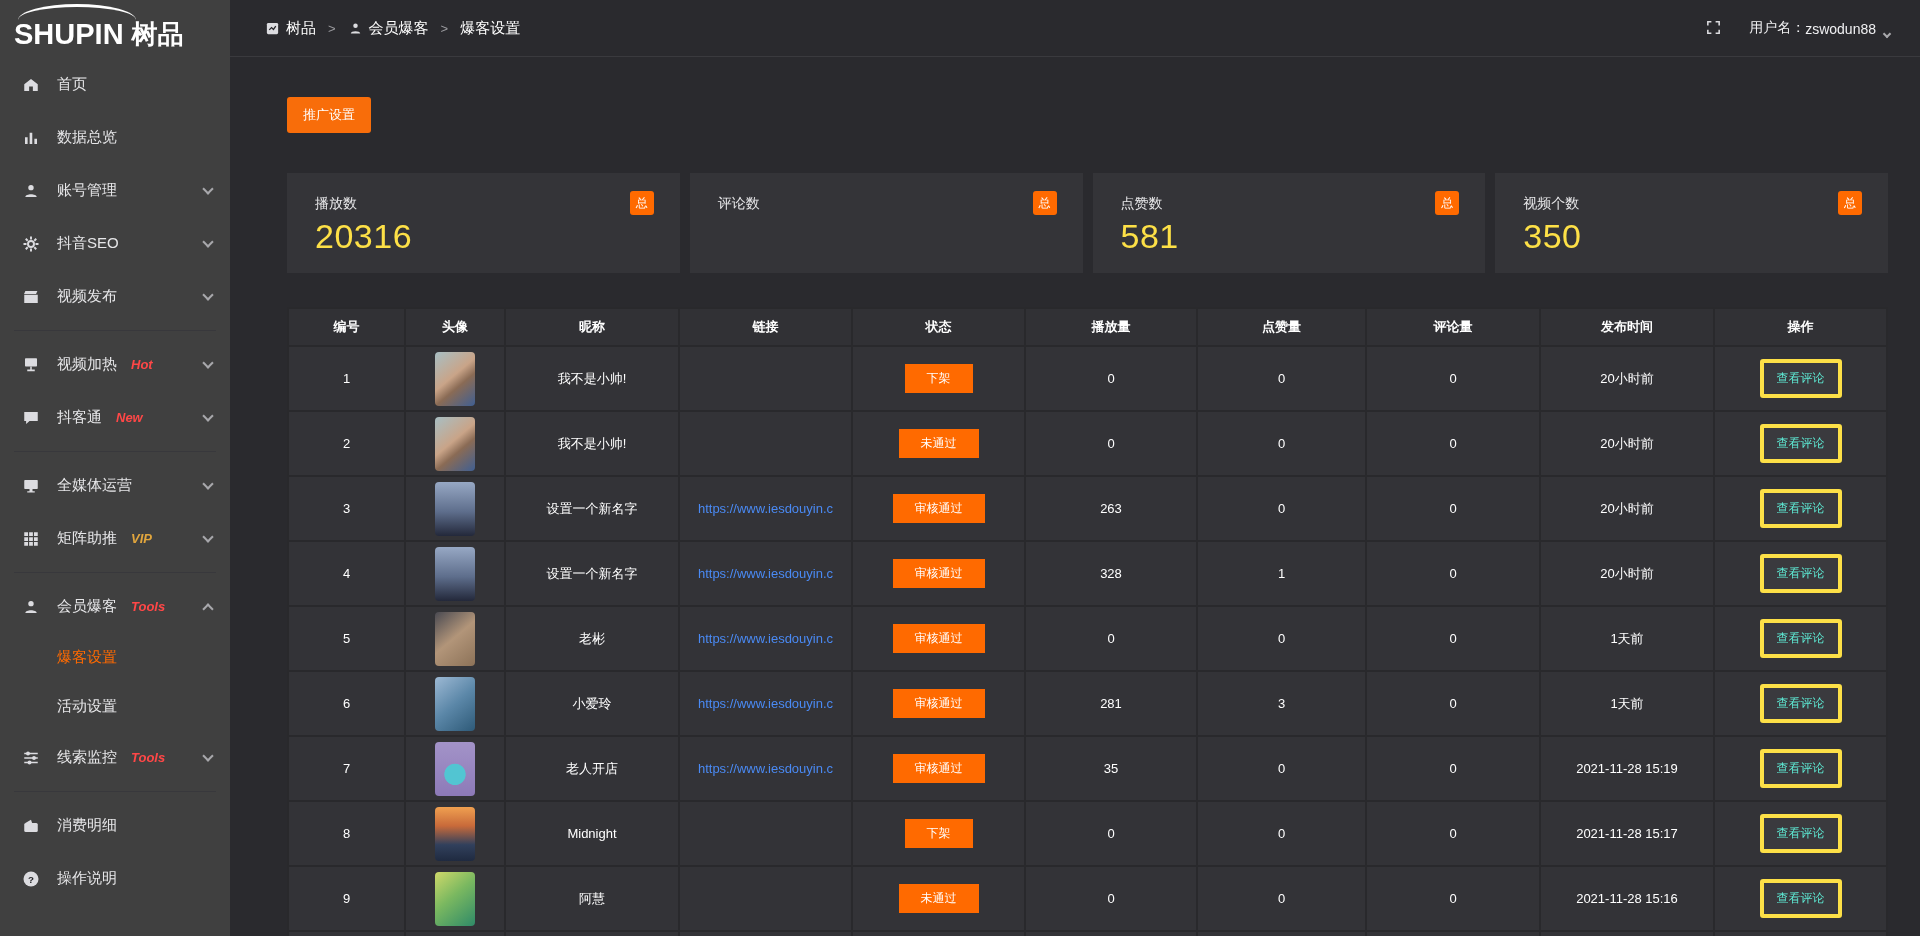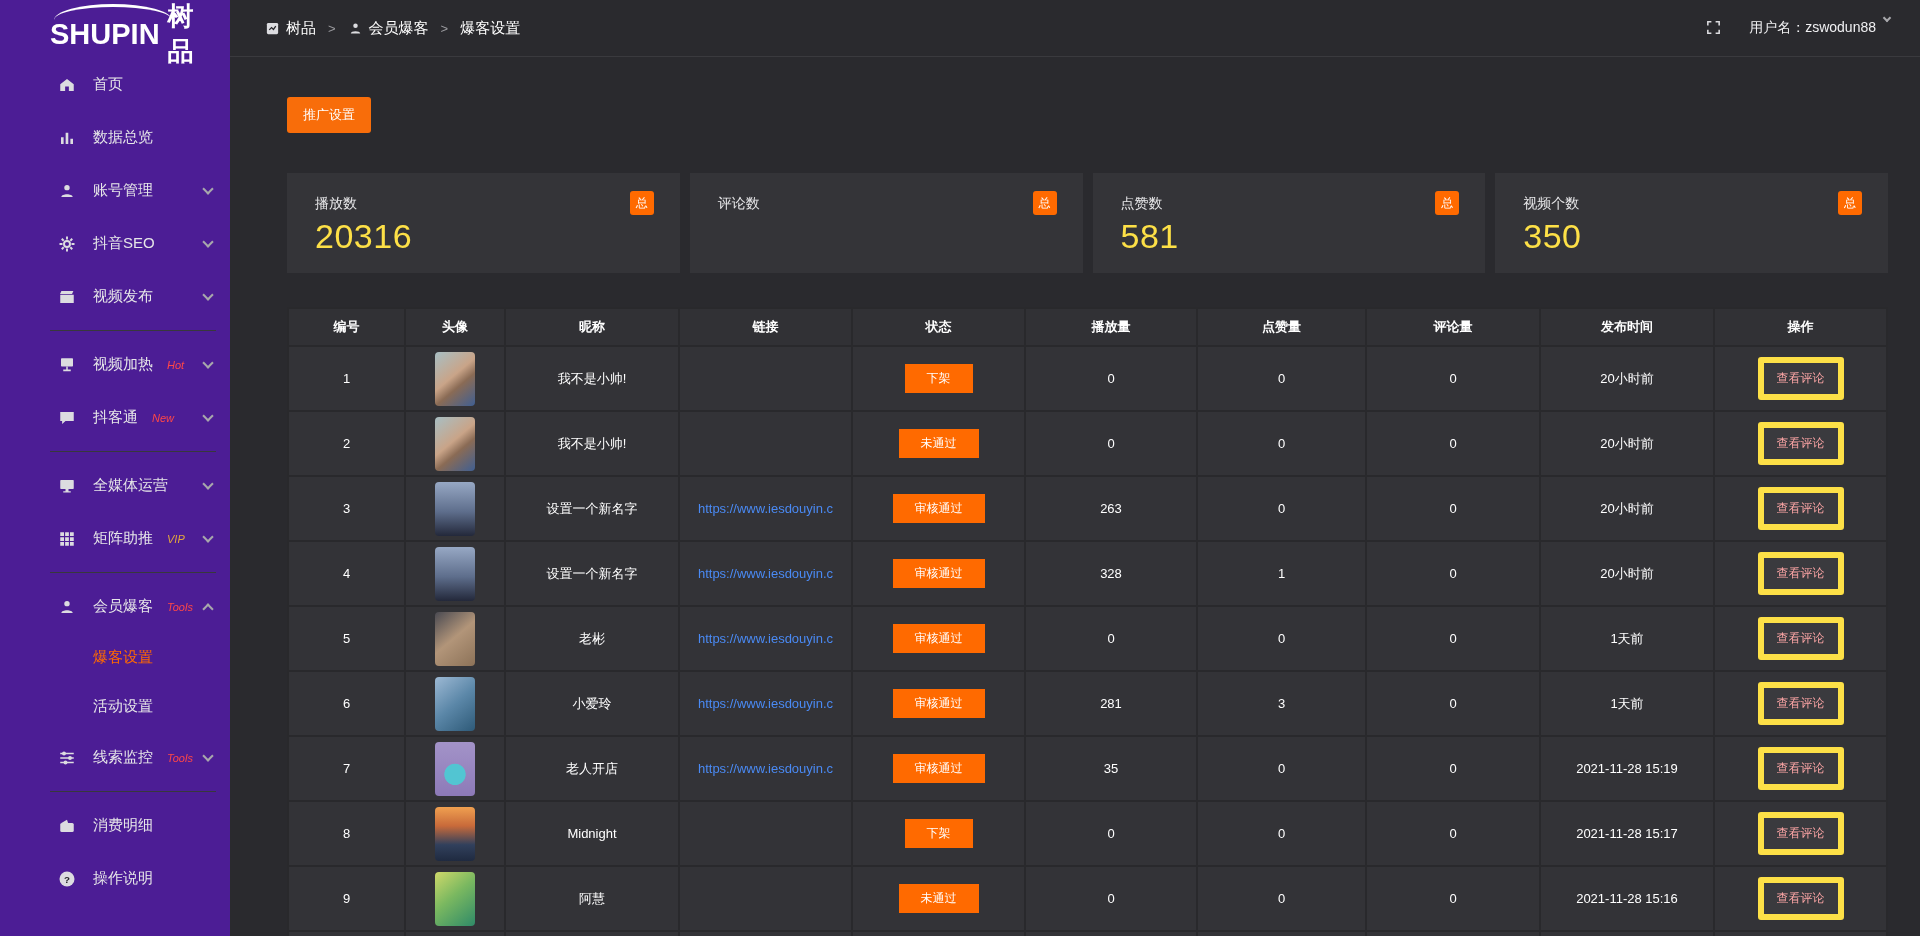--- a/index.html
+++ b/index.html
@@ -4,31 +4,31 @@
 <style>
   * { margin:0; padding:0; box-sizing:border-box; }
   html,body { width:1920px; height:936px; overflow:hidden; }
   body {
     font-family:"Liberation Sans","DejaVu Sans",sans-serif;
     background:#2a2a2e; color:#e8e8ea;
   }
   .app { display:flex; width:1920px; height:936px; }
 
   
-  .sidebar { width:230px; min-width:230px; background:#4c1d95; height:100%; overflow:hidden;padding-left:36px; }
+  .sidebar { width:230px; min-width:230px; background:#404040; height:100%; overflow:hidden; }
   .logo { height:58px; display:flex; align-items:center; padding:10px 14px 0 14px; position:relative; cursor:pointer; }
   .logo-arc { position:absolute; top:4px; left:18px; width:118px; height:16px;
               border-top:3px solid #fff; border-radius:50% 50% 0 0 / 100% 100% 0 0; }
   .logo-en { font-size:29px; font-weight:bold; letter-spacing:0px; color:#fff; font-stretch:condensed; }
   .logo-cn { font-size:26px; font-weight:bold; color:#fff; margin-left:8px; }
   .side-item { display:flex; align-items:center; height:53px; padding:0 18px 0 22px;
                font-size:15px; color:#e6e6e8; cursor:pointer; }
   .side-item .ic { width:20px; height:20px; margin-right:15px; display:flex; align-items:center; color:#dcdce0; }
   .side-item .ic svg { width:18px; height:18px; }
-  .side-badge { font-style:italic; font-weight:normal; font-size:11px; margin-left:14px; }
+  .side-badge { font-style:italic; font-weight:bold; font-size:13px; margin-left:14px; }
   .red  { color:#ff4747; }
   .gold { color:#e2a63d; }
   .chev { width:8px; height:8px; border-right:2px solid #a8a8ac; border-bottom:2px solid #a8a8ac;
           transform:rotate(45deg); margin-left:auto; margin-top:-4px; }
   .chev.up { transform:rotate(225deg); margin-top:4px; }
   .side-divider { height:1px; background:#38383c; margin:7px 14px; }
   .sub-item { display:flex; align-items:center; height:49px; padding-left:57px; font-size:15px;
               color:#e6e6e8; cursor:pointer; }
   .sub-item.active { color:#ff6a00; }
 
@@ -37,21 +37,21 @@
   .topbar { height:57px; min-height:57px; border-bottom:1px solid #3a3a3e;
             display:flex; align-items:center; padding:0 30px 0 35px; }
   .crumbs { display:flex; align-items:center; font-size:15px; color:#fff; }
   .crumb { display:flex; align-items:center; cursor:pointer; }
   .crumb .cic { width:15px; height:15px; margin-right:6px; color:#dcdce0; display:flex; }
   .crumb .cic svg { width:15px; height:15px; }
   .crumb-sep { color:#9a9a9e; margin:0 12px; font-size:13px; }
   .top-right { margin-left:auto; display:flex; align-items:center; gap:26px; }
   .fs-icon { width:18px; height:18px; color:#dcdce0; cursor:pointer; display:flex; }
   .fs-icon svg { width:17px; height:17px; }
-  .user-box { display:flex; align-items:flex-start; font-size:14px; color:#f0f0f2; cursor:pointer; }
+  .user-box { display:flex; align-items:flex-end; font-size:14px; color:#f0f0f2; cursor:pointer; }
   .user-box .chev { margin-left:8px; width:6px; height:6px; }
 
   
   .content { flex:1; padding:40px 32px 0 57px; overflow:hidden; }
   .promo-btn { background:#f86d0a; color:#fff; border:none; border-radius:3px;
                font-size:13px; padding:9px 16px; cursor:pointer;
                font-family:"Liberation Sans","DejaVu Sans",sans-serif; }
   .cards { display:flex; gap:10px; margin-top:40px; }
   .card { flex:1; height:100px; background:#343438; position:relative; padding:22px 28px; }
   .card-label { font-size:14px; color:#e8e8ea; }
@@ -71,21 +71,21 @@
   .av-3,.av-4 { background:linear-gradient(180deg,#97a8c4 0%,#5e6e8c 55%,#23283a 100%); }
   .av-5 { background:linear-gradient(140deg,#4a4a52 0%,#b29579 48%,#8c7258 100%); }
   .av-6 { background:linear-gradient(140deg,#9db9d4 0%,#5b87a8 50%,#2e5a78 100%); }
   .av-7 { background:radial-gradient(circle at 50% 60%,#52c5d2 0 27%,transparent 29%),
                      linear-gradient(180deg,#a393c8,#8d7ab8); }
   .av-8 { background:linear-gradient(180deg,#f0a050 0%,#c86a3a 35%,#31405c 70%,#1f2a40 100%); }
   .av-9 { background:linear-gradient(140deg,#cfd96a 0%,#7ab860 45%,#2f8a68 100%); }
   .link { color:#4a8af4; text-decoration:none; font-size:13px; cursor:pointer; }
   .status { display:inline-block; background:#ff6a00; color:#fff; font-size:12px;
             padding:6px 22px; border-radius:0; }
-  .view-btn { background:#3a3a3e; border:6px solid #fde047; color:#fca5a5; font-size:12px;
+  .view-btn { background:#3a3a3e; border:4px solid #fde047; color:#5eead4; font-size:12px;
               padding:7px 13px; border-radius:3px; cursor:pointer;
               font-family:"Liberation Sans","DejaVu Sans",sans-serif; }
 </style>
 </head>
 <body>
 
 <div class="app">
 
   <div class="sidebar">
     <div class="logo">

